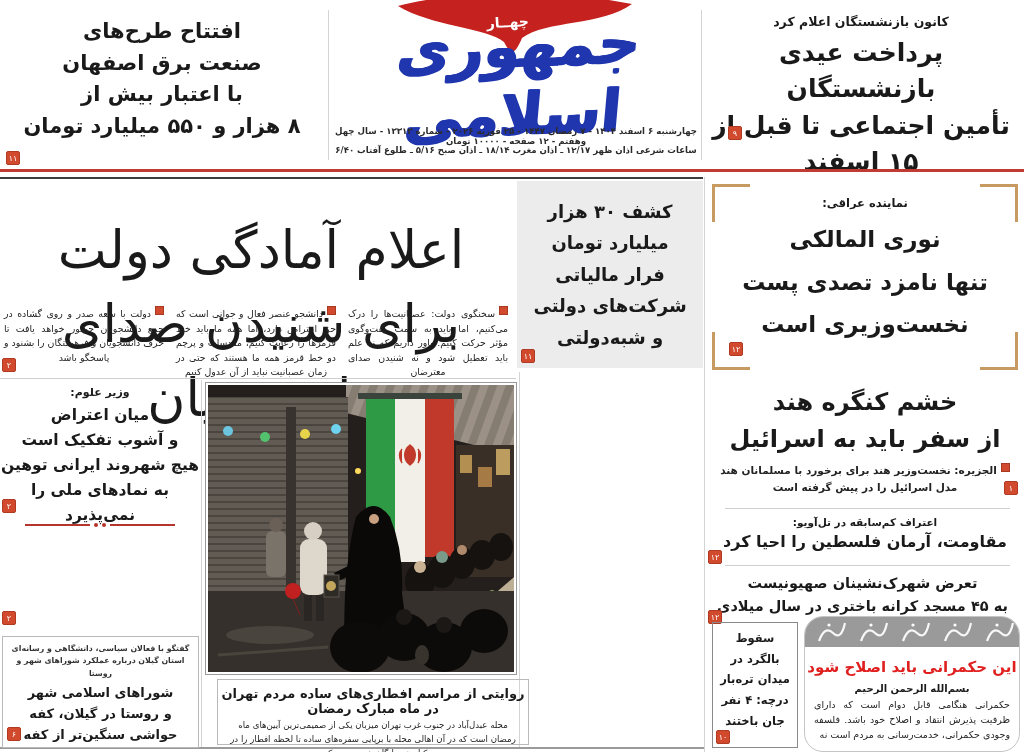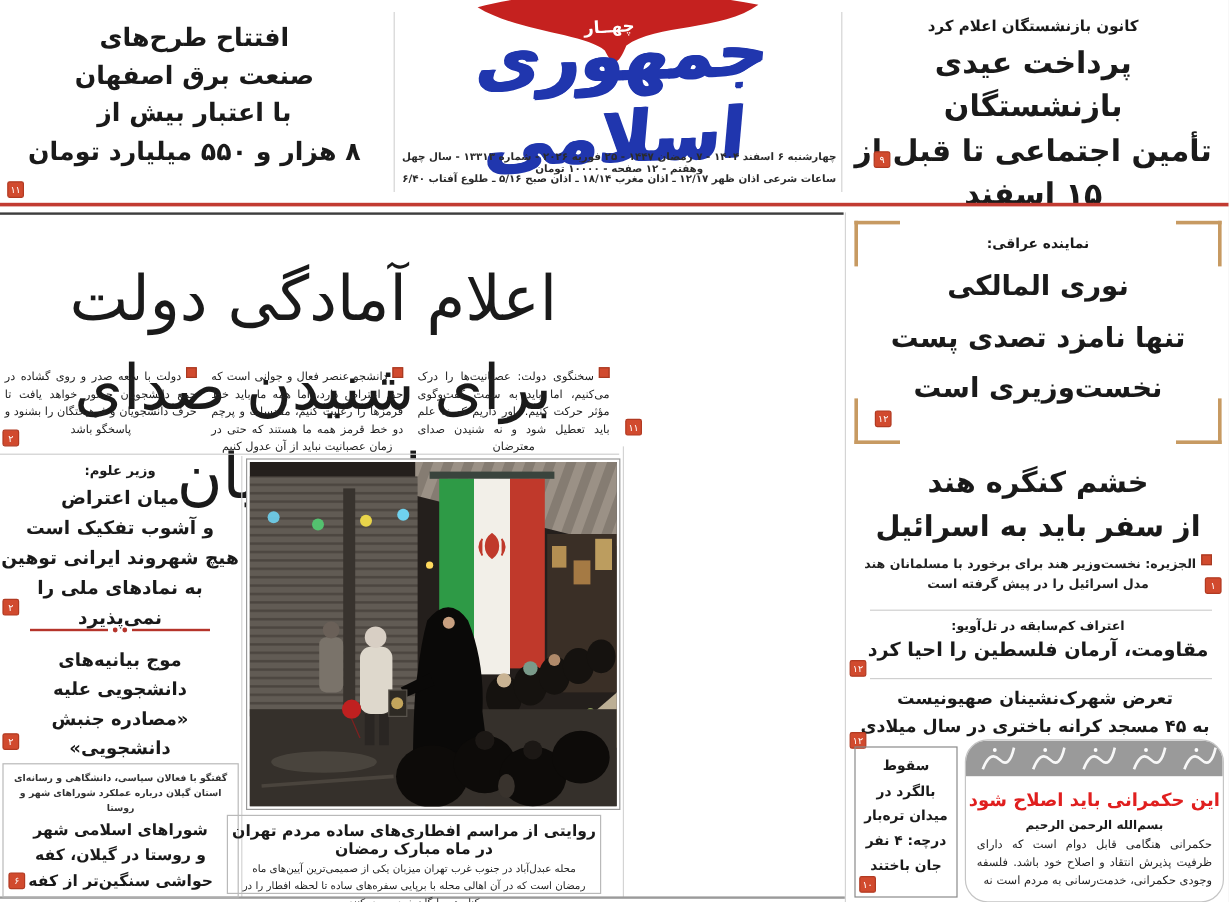--- a/index.html
+++ b/index.html
@@ -109,20 +109,25 @@
   <div class="abs ctr lead-headline pre" style="left:12px;top:190px;width:498px;">اعلام آمادگی دولت
 برای شنیدن صدای دانشجویان</div>
 
   <div class="abs" style="left:0;top:306px;width:512px;display:flex;gap:12px;padding:0 4px;box-sizing:border-box;">
     <div class="quote" style="flex:1;"><span class="bullet"></span><span>سخنگوی دولت: عصبانیت‌ها را درک می‌کنیم، اما باید به سمت گفت‌وگوی مؤثر حرکت کنیم. باور داریم که نه علم باید تعطیل شود و نه شنیدن صدای معترضان</span></div>
     <div class="quote" style="flex:1;"><span class="bullet"></span><span>دانشجو عنصر فعال و جوانی است که حق اعتراض دارد، اما همه ما باید خط قرمزها را رعایت کنیم، مقدسات و پرچم دو خط قرمز همه ما هستند که حتی در زمان عصبانیت نباید از آن عدول کنیم</span></div>
     <div class="quote" style="flex:1;"><span class="bullet"></span><span>دولت با سعه صدر و روی گشاده در جمع دانشجویان حضور خواهد یافت تا حرف دانشجویان و فرهیختگان را بشنود و پاسخگو باشد</span></div>
   </div>
   <div class="badge" style="left:2px;top:358px;">۲</div>
 
+  <div class="abs tax-box pre" style="left:517px;top:181px;width:186px;height:187px;">کشف ۳۰ هزار
+میلیارد تومان
+فرار مالیاتی
+شرکت‌های دولتی
+و شبه‌دولتی</div>
   <div class="badge" style="left:521px;top:349px;">۱۱</div>
 
   <div class="hline" style="left:0;top:378px;width:516px;"></div>
   <div class="vline" style="left:201px;top:380px;height:368px;"></div>
   <div class="vline" style="left:519px;top:372px;height:376px;"></div>
   <div class="vline" style="left:704px;top:177px;height:575px;"></div>
   <div class="hline" style="left:0;top:747px;width:704px;height:2px;background:#9a9a9a;"></div>
 
   <div class="abs ctr" style="left:0;top:386px;width:200px;">
     <div class="kicker-sm">وزیر علوم:</div>
@@ -133,23 +138,20 @@
   </div>
   <div class="badge" style="left:2px;top:499px;">۲</div>
 
   <div class="abs divider" style="left:25px;top:523px;width:150px;">
     <span class="dash"></span>
       <span class="dot"></span>
       <span class="dot"></span>
       <span class="dash"></span>
   </div>
 
-  <div class="abs ctr lc-title pre" style="left:0;top:538px;width:200px;font-size:15px;">موج بیانیه‌های
-دانشجویی علیه
-«مصادره جنبش دانشجویی»</div>
   <div class="badge" style="left:2px;top:611px;">۲</div>
 
   <div class="abs boxed ctr" style="left:2px;top:636px;width:197px;height:112px;padding-top:6px;">
     <div class="gilan-kicker" style="width:92%;margin:0 auto;">گفتگو با فعالان سیاسی، دانشگاهی و رسانه‌ای استان گیلان درباره عملکرد شوراهای شهر و روستا</div>
     <div class="gilan-title pre" style="margin-top:3px;">شوراهای اسلامی شهر
 و روستا در گیلان، کفه
 حواشی سنگین‌تر از کفه خدمت</div>
   </div>
   <div class="badge" style="left:7px;top:727px;">۶</div>
 
@@ -232,21 +234,21 @@
           <ellipse cx="196" cy="252" rx="26" ry="24"></ellipse>
         <ellipse cx="236" cy="262" rx="28" ry="25"></ellipse>
           <ellipse cx="276" cy="246" rx="24" ry="22"></ellipse>
       </g>
       <circle cx="196" cy="232" r="8" fill="#1c1815"></circle>
         <circle cx="236" cy="240" r="8" fill="#1c1815"></circle>
       <ellipse cx="214" cy="270" rx="7" ry="10" fill="#39332d"></ellipse>
     </svg>
   </div>
 
-  <div class="abs boxed ctr" style="left:189px;top:679px;width:312px;height:66px;">
+  <div class="abs boxed ctr" style="left:217px;top:679px;width:312px;height:66px;">
     <div class="cap-title" style="margin-top:6px;">روایتی از مراسم افطاری‌های ساده مردم تهران در ماه مبارک رمضان</div>
     <div class="cap-text" style="width:93%;margin:3px auto 0 auto;">محله عبدل‌آباد در جنوب غرب تهران میزبان یکی از صمیمی‌ترین آیین‌های ماه رمضان است که در آن اهالی محله با برپایی سفره‌های ساده تا لحظه افطار را در کنار همسایگان خود سپری کنند</div>
   </div>
 
   <div class="abs" style="left:712px;top:184px;width:306px;height:186px;">
     <span class="corner tl" style="left:0;top:0;"></span>
     <span class="corner tr" style="right:0;top:0;"></span>
     <span class="corner bl" style="left:0;bottom:0;"></span>
     <span class="corner br" style="right:0;bottom:0;"></span>
     <div class="ctr" style="padding-top:12px;">

